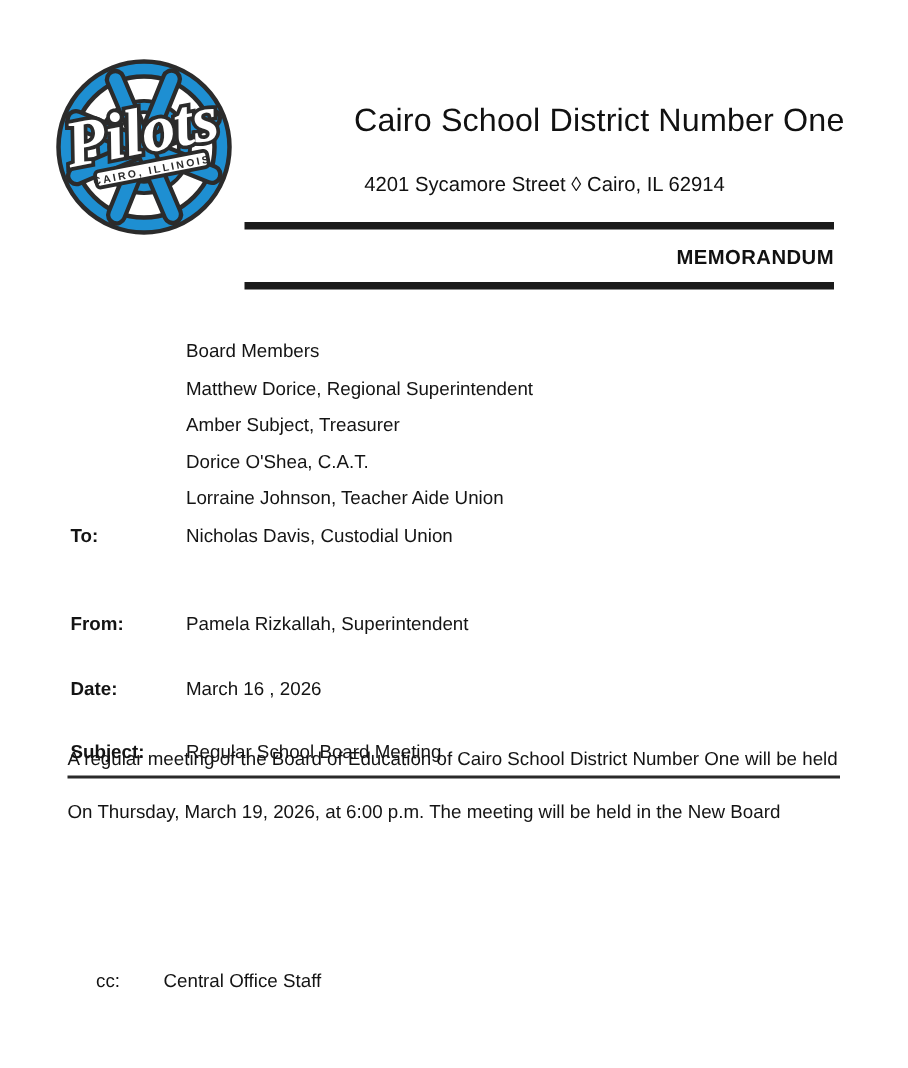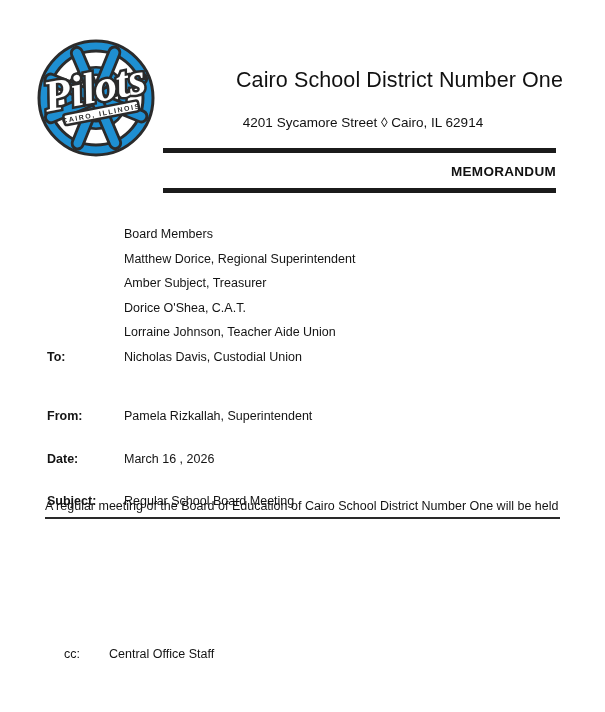--- a/index.html
+++ b/index.html
@@ -255,20 +255,21 @@
   <div class="field-row subject-row">
     <div class="field-label">Subject:</div>
     <div class="field-value">Regular School Board Meeting</div>
     <div class="subject-underline"></div>
   </div>
 
 </div>
 
 <div class="body-block">
   <div class="body-line">A regular meeting of the Board of Education of Cairo School District Number One will be held</div>
+  <div class="body-line">On Thursday, March 19, 2026, at 6:00 p.m.  The meeting will be held in the New Board</div>
 </div>
 
 <div class="cc-block">
   <div class="cc-row">
     <div class="cc-label">cc:</div>
     <div class="cc-values">
       <span class="vline">Central Office Staff</span>
     </div>
   </div>
 </div>

